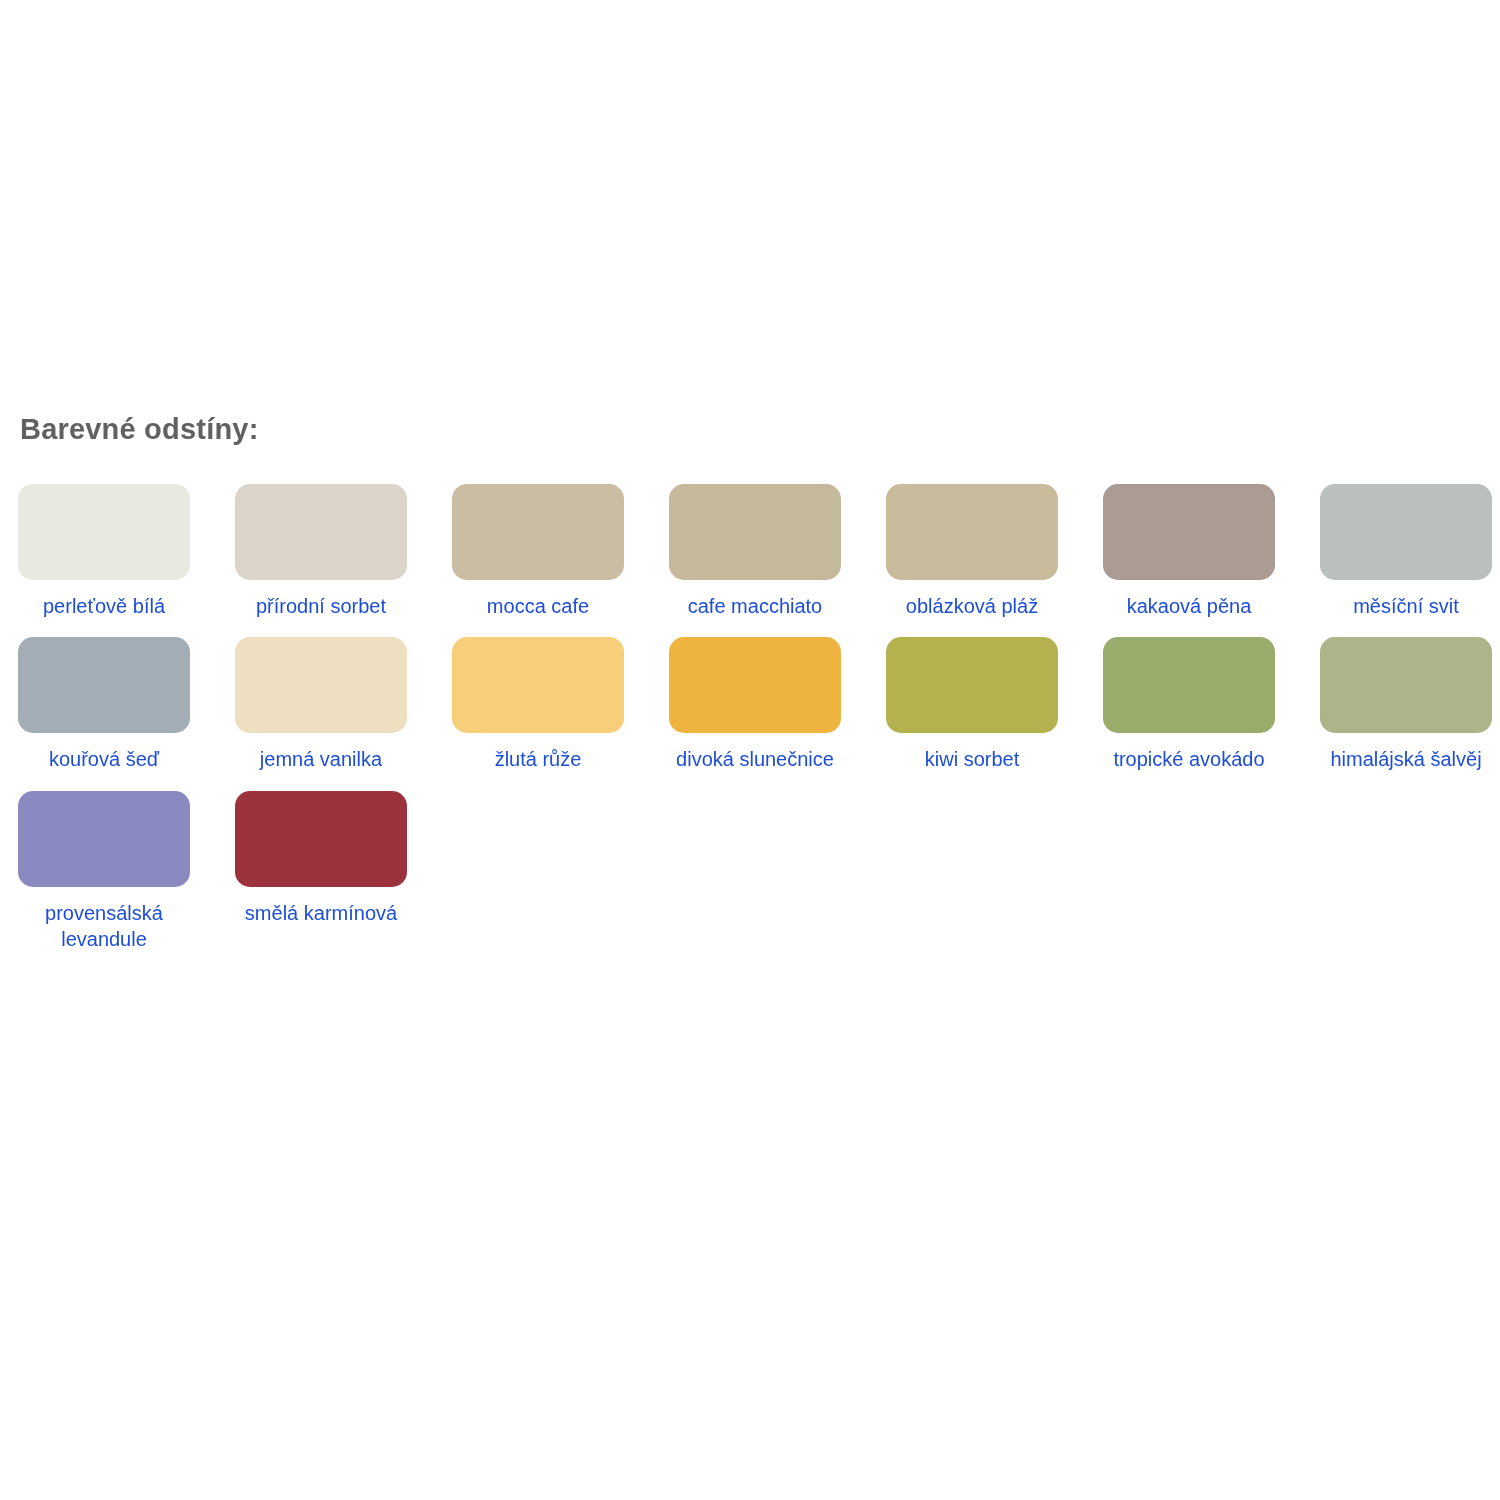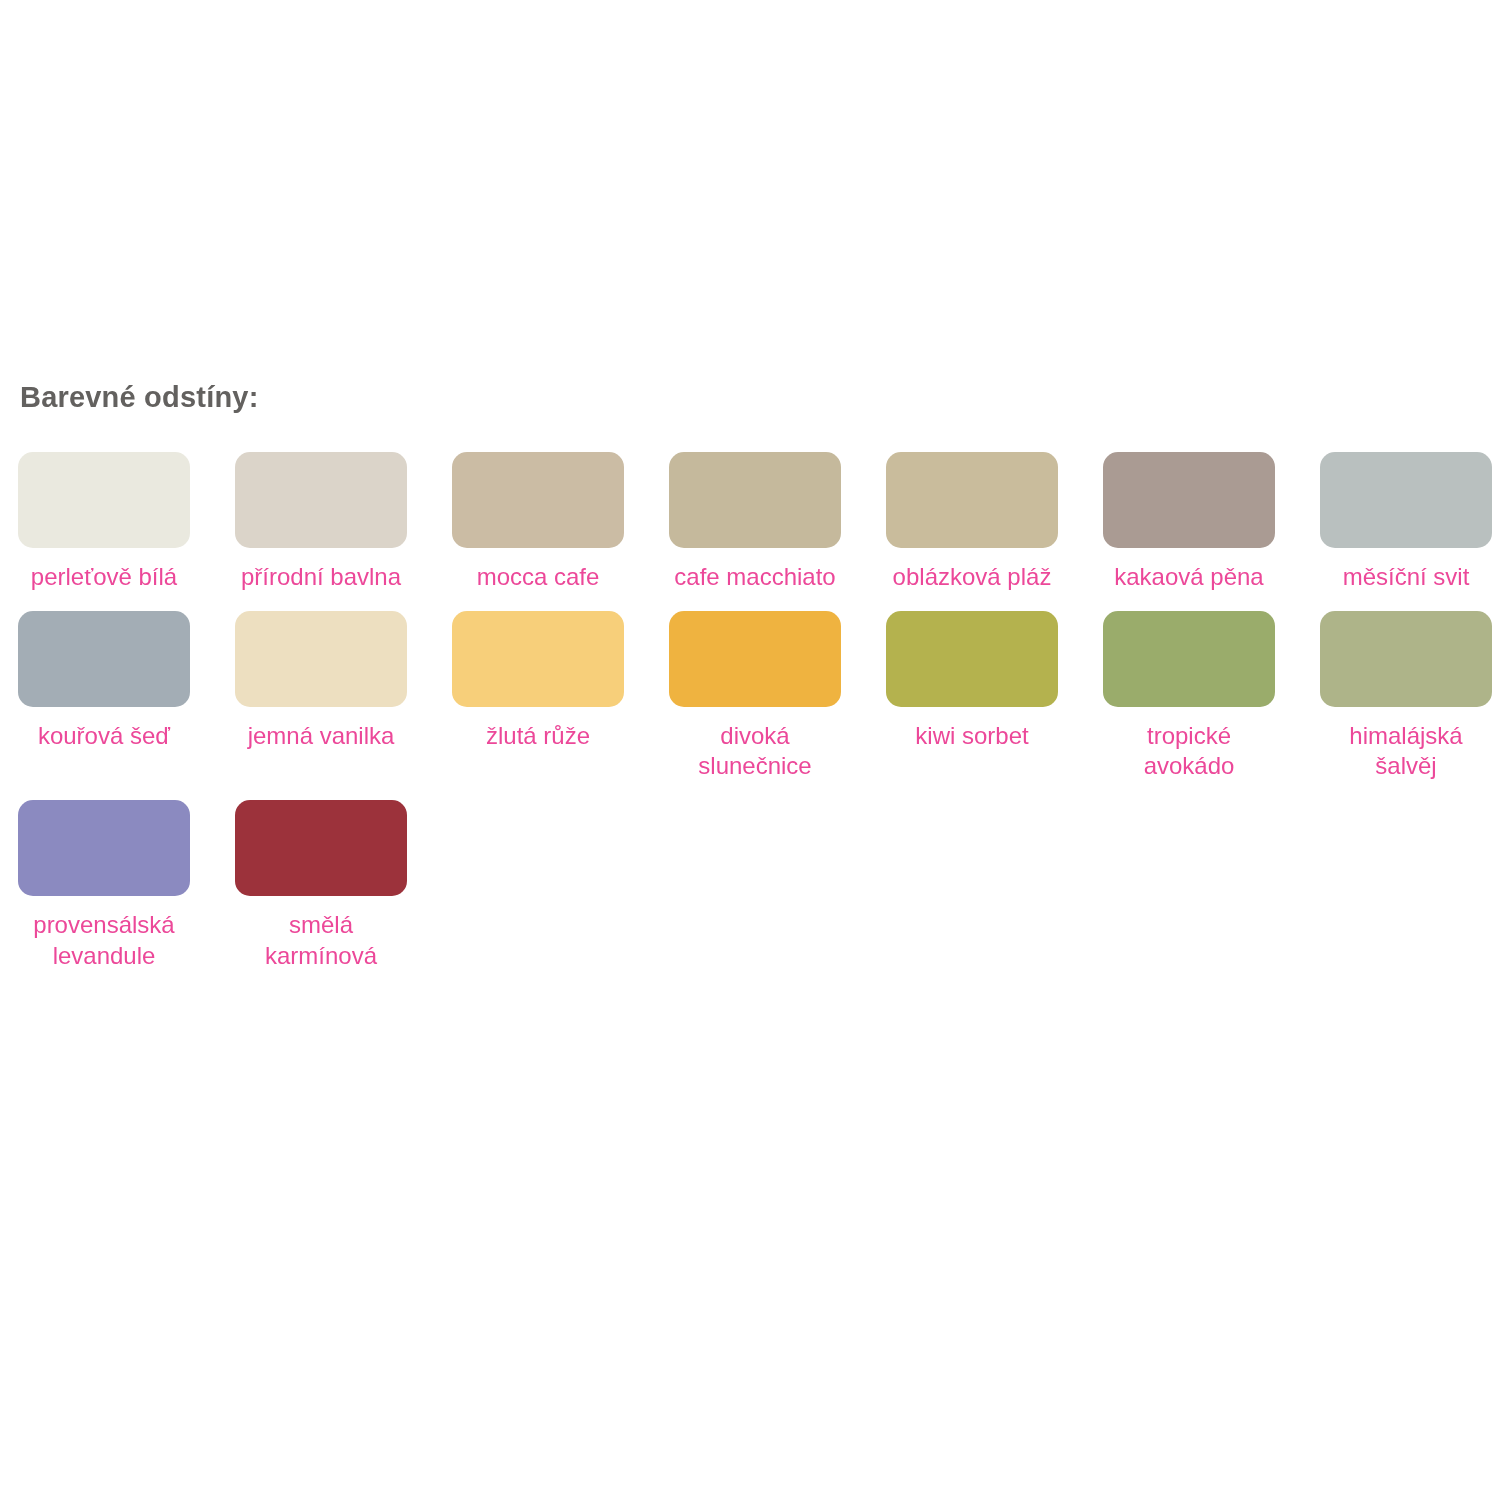--- a/index.html
+++ b/index.html
@@ -16,21 +16,21 @@
 
   .page {
     position: relative;
     width: 1500px;
     height: 1500px;
   }
 
   .palette-section {
     position: absolute;
     left: 18px;
-    top: 382px;
+    top: 414px;
     width: 1464px;
   }
 
   .section-title {
     font-size: 29px;
     font-weight: bold;
     color: #63615f;
     letter-spacing: 0.2px;
     margin: 0 0 38px 2px;
     line-height: 1.1;
@@ -53,42 +53,42 @@
 
   .swatch-chip {
     width: 172px;
     height: 96px;
     border-radius: 15px;
     display: block;
   }
 
   .swatch-label {
     margin-top: 14px;
-    font-size: 24px;
+    font-size: 20px;
     line-height: 1.28;
-    color: #ec4899;
+    color: #1d4ed8;
     text-align: center;
     width: 172px;
     font-family: "Liberation Sans", "DejaVu Sans", sans-serif;
   }
 </style>
 </head>
 <body>
 
 <div class="page">
   <section class="palette-section">
     <h2 class="section-title">Barevné odstíny:</h2>
     <div class="swatch-grid">
         <div class="swatch-cell">
           <div class="swatch-chip" style="background: rgb(234, 233, 223);"></div>
           <div class="swatch-label">perleťově bílá</div>
         </div>
         <div class="swatch-cell">
           <div class="swatch-chip" style="background: rgb(219, 212, 201);"></div>
-          <div class="swatch-label">přírodní bavlna</div>
+          <div class="swatch-label">přírodní sorbet</div>
         </div>
         <div class="swatch-cell">
           <div class="swatch-chip" style="background: rgb(203, 188, 164);"></div>
           <div class="swatch-label">mocca cafe</div>
         </div>
         <div class="swatch-cell">
           <div class="swatch-chip" style="background: rgb(197, 185, 156);"></div>
           <div class="swatch-label">cafe macchiato</div>
         </div>
         <div class="swatch-cell">

